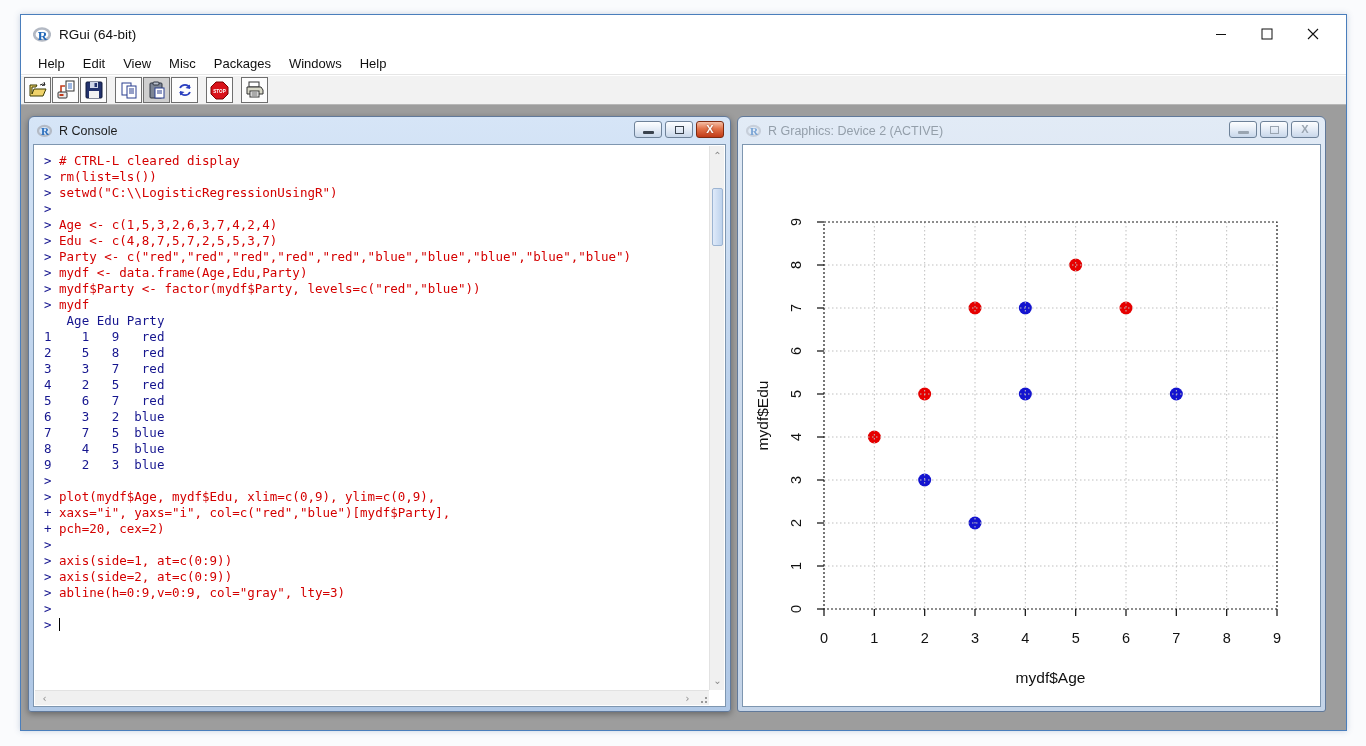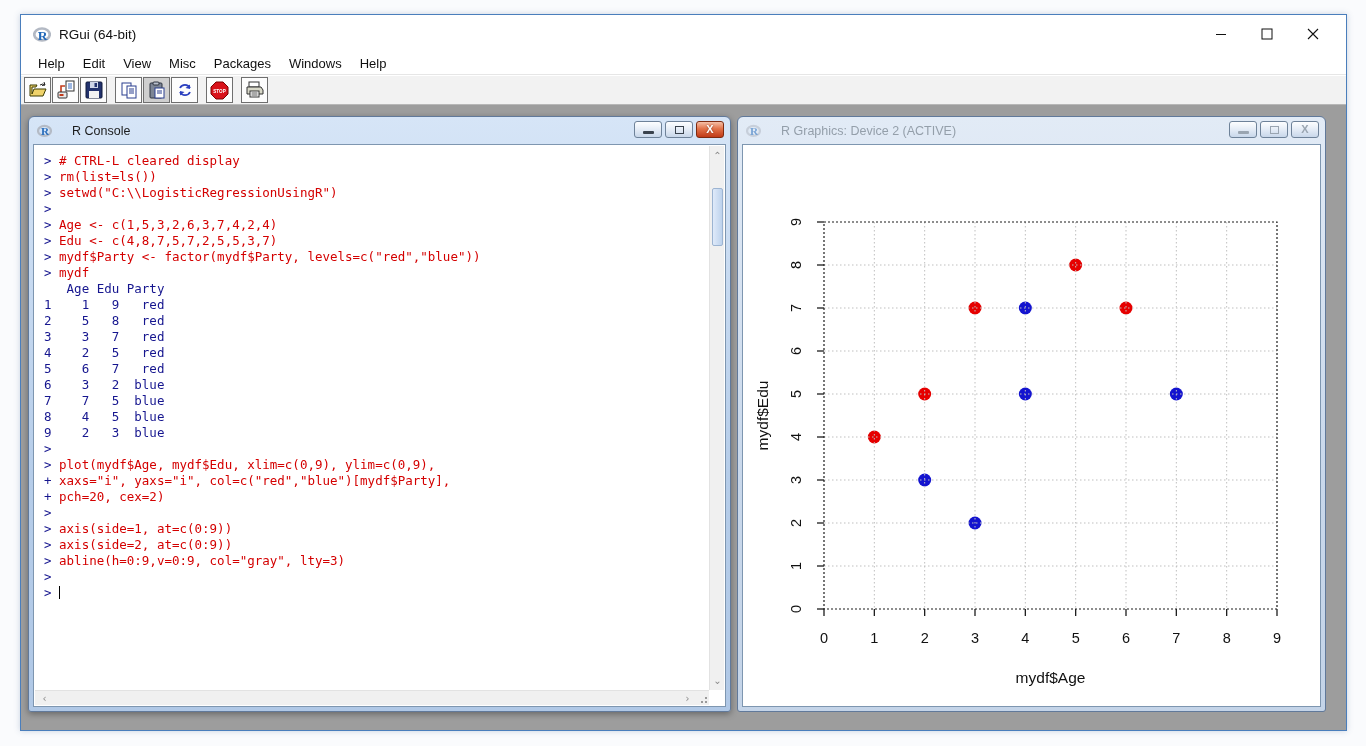--- a/index.html
+++ b/index.html
@@ -33,21 +33,21 @@
 
   .mdi { position:absolute; left:0; top:90px; right:0; bottom:0; background:#9d9d9d; }
 
   
   .child { position:absolute; border:1px solid #61799a; border-radius:6px 6px 3px 3px; }
   .child.active   { background:linear-gradient(#d6e5f7, #b6cde9 60%, #b0c8e6); box-shadow:0 2px 6px rgba(0,0,0,.35); }
   .child.inactive { background:linear-gradient(#e2ebf6, #c9d8eb 60%, #c4d4e8); }
   .child-tb { position:absolute; left:0; top:0; right:0; height:27px; display:flex; align-items:center; }
   .child-tb .r-ico { margin-left:8px; width:15px; height:15px; opacity:.95; }
   .child.inactive .r-ico { opacity:.55; }
-  .child-title { margin-left:20px; font-size:12.5px; }
+  .child-title { margin-left:7px; font-size:12.5px; }
   .child.active .child-title { color:#1c1c1c; }
   .child.inactive .child-title { color:#949faa; }
   .cbtns { position:absolute; top:4px; right:6px; display:flex; gap:3px; }
   .cbtn { width:28px; height:17px; border:1px solid #6e8299; border-radius:3px;
     background:linear-gradient(#fdfeff, #e7eef7 45%, #c8d7ea); position:relative; }
   .cbtn .glyph-bar { position:absolute; left:8px; top:9px; width:11px; height:3px;
     background:#39424d; border-radius:1px; }
   .cbtn .glyph-box { position:absolute; left:9px; top:4px; width:9px; height:8px;
     border:1.5px solid #39424d; }
   .cbtn .glyph-x { position:absolute; left:0; top:0; width:100%; height:100%;
@@ -224,20 +224,22 @@
           </div>
         </div>
         <div class="child-client">
           <div class="console-text" id="console-text">
               <div class="cline"><span class="nv">&gt; </span><span class="rd"># CTRL-L cleared display</span></div>
               <div class="cline"><span class="nv">&gt; </span><span class="rd">rm(list=ls())</span></div>
               <div class="cline"><span class="nv">&gt; </span><span class="rd">setwd("C:\\LogisticRegressionUsingR")</span></div>
               <div class="cline"><span class="nv">&gt; </span><span class="rd"></span></div>
               <div class="cline"><span class="nv">&gt; </span><span class="rd">Age &lt;- c(1,5,3,2,6,3,7,4,2,4)</span></div>
               <div class="cline"><span class="nv">&gt; </span><span class="rd">Edu &lt;- c(4,8,7,5,7,2,5,5,3,7)</span></div>
+              <div class="cline"><span class="nv">&gt; </span><span class="rd">Party &lt;- c("red","red","red","red","red","blue","blue","blue","blue","blue")</span></div>
+              <div class="cline"><span class="nv">&gt; </span><span class="rd">mydf &lt;- data.frame(Age,Edu,Party)</span></div>
               <div class="cline"><span class="nv">&gt; </span><span class="rd">mydf$Party &lt;- factor(mydf$Party, levels=c("red","blue"))</span></div>
               <div class="cline"><span class="nv">&gt; </span><span class="rd">mydf</span></div>
               <div class="cline"><span class="nv">   Age Edu Party</span></div>
               <div class="cline"><span class="nv">1    1   9   red</span></div>
               <div class="cline"><span class="nv">2    5   8   red</span></div>
               <div class="cline"><span class="nv">3    3   7   red</span></div>
               <div class="cline"><span class="nv">4    2   5   red</span></div>
               <div class="cline"><span class="nv">5    6   7   red</span></div>
               <div class="cline"><span class="nv">6    3   2  blue</span></div>
               <div class="cline"><span class="nv">7    7   5  blue</span></div>

